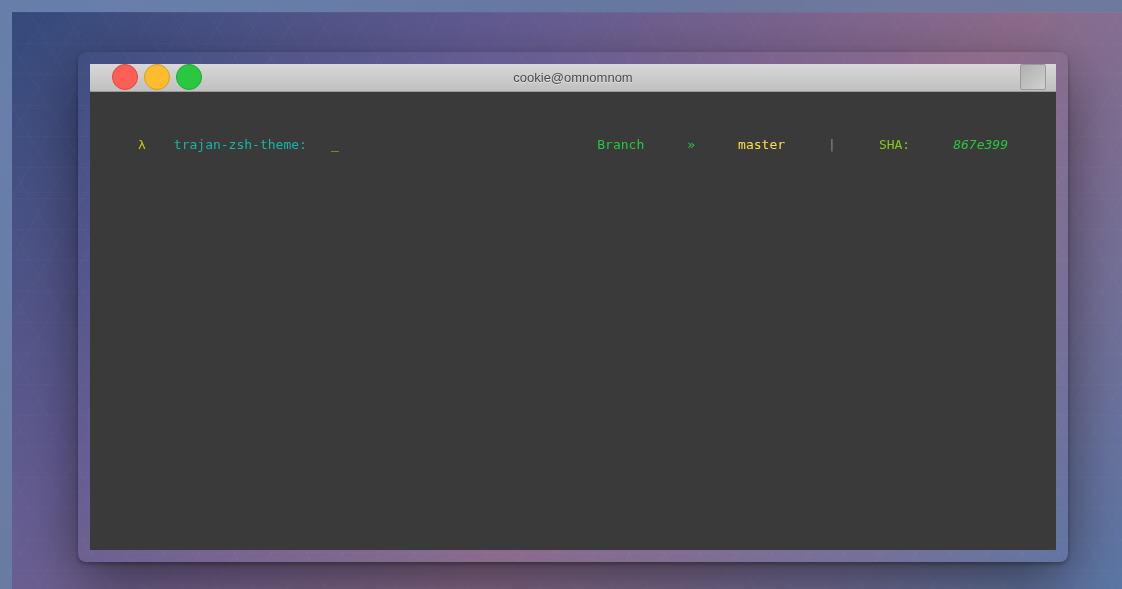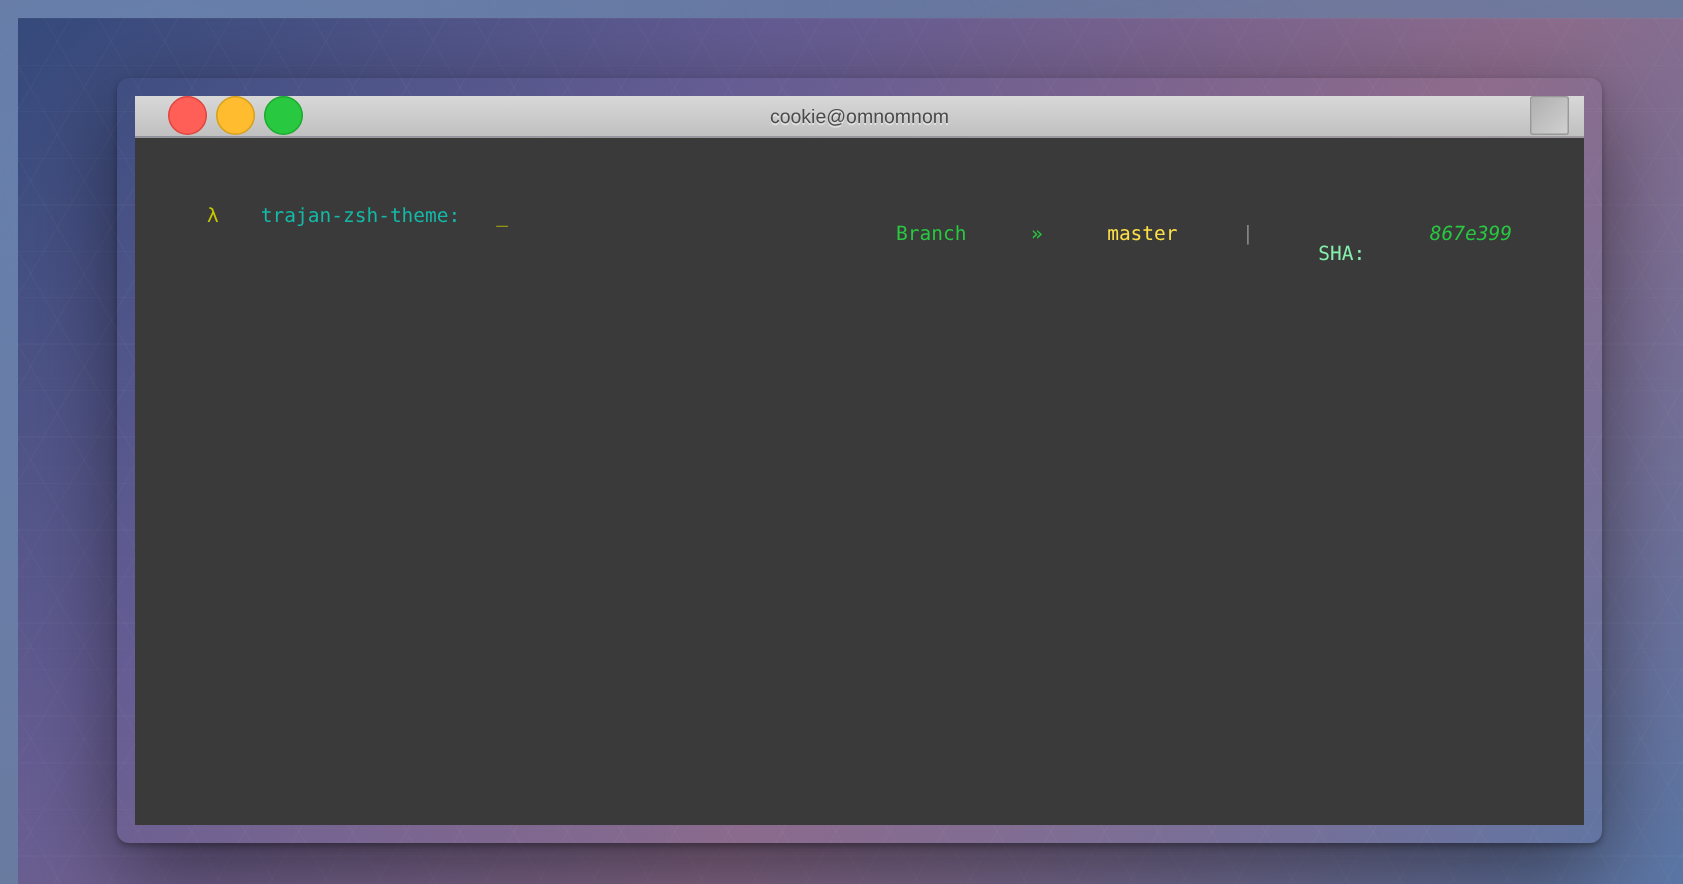--- a/index.html
+++ b/index.html
@@ -187,22 +187,21 @@
 
     .git-branch-name {
       color: #fde047;
     }
 
     .git-separator {
       color: #888;
     }
 
     .git-sha-label {
-      color: #86efac;
-      margin-top: 25px;
+      color: #84cc16;
     }
 
     .git-sha-value {
       color: #28c840;
       font-style: italic;
     }
 
     .terminal-content {
       flex: 1;
     }

